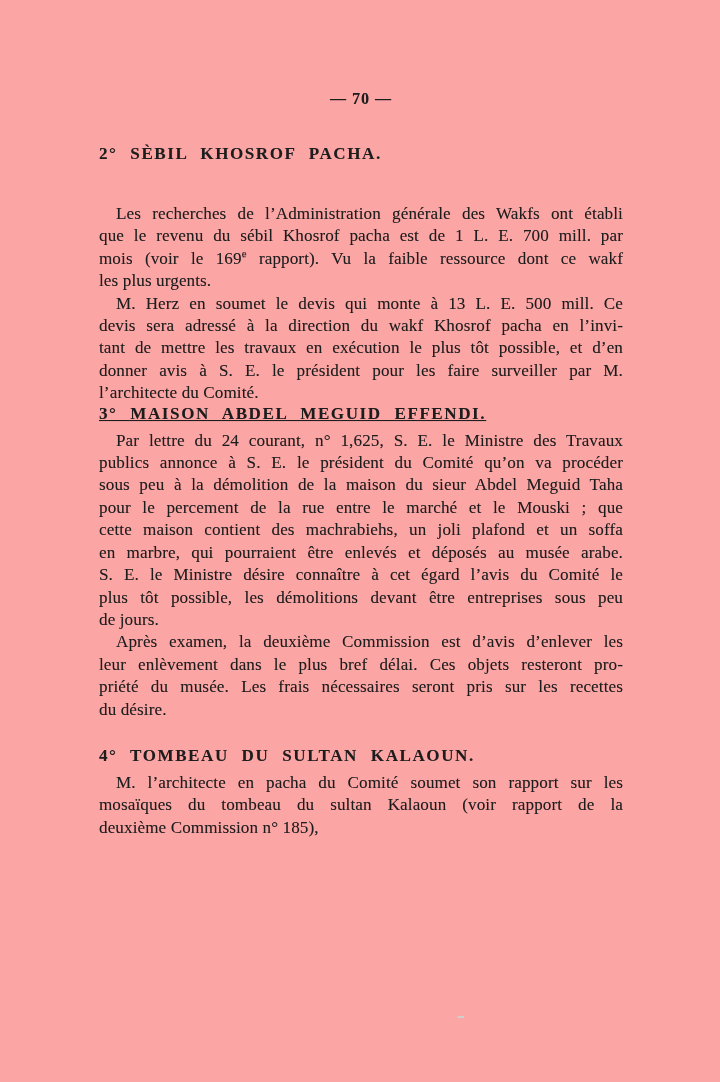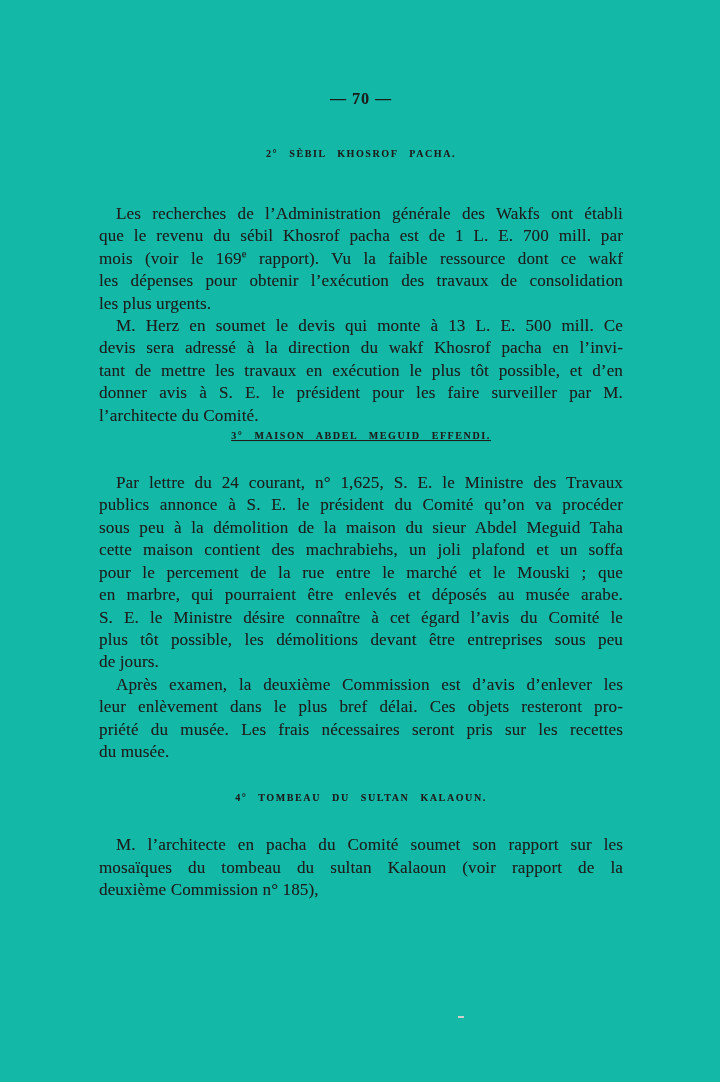--- a/index.html
+++ b/index.html
@@ -2,57 +2,56 @@
 <html lang="fr"><head>
 <meta charset="utf-8">
 <title>Scanned page — 70</title>
 <style>
   html, body { margin: 0; padding: 0; background: #e8e8e6; }
   .page {
     position: relative;
     width: 720px;
     height: 1082px;
     margin: 0 auto;
-    background: #14b8a6;
+    background: #fca5a5;
     color: #1d1d1d;
     font-family: "Liberation Serif", "DejaVu Serif", serif;
     overflow: hidden;
     text-shadow: 0.2px 0.2px 0 rgba(25,25,25,0.35);
   }
   .col {
     position: absolute;
     left: 99px;
     top: 0;
     width: 524px;
   }
   .pagenum {
     margin-top: 90px;
     text-align: center;
     font-size: 16px;
     font-weight: 700;
     letter-spacing: 1px;
   }
   .shead {
-    text-align: center;
-    font-size: 10px;
+    font-size: 17px;
     font-weight: 700;
     letter-spacing: 1.6px;
     word-spacing: 7px;
     line-height: 17px;
   }
   .h1m { margin-top: 37px; }
   .h2m { margin-top: 0; text-decoration: underline; }
   .h3m { margin-top: 26px; }
   .para {
     font-size: 17px;
     line-height: 22.4px;
     letter-spacing: 0.15px;
   }
   .p1m { margin-top: 41px; }
-  .pgap { margin-top: 28px; }
+  .pgap { margin-top: 8px; }
   .ln { text-align: justify; text-align-last: justify; }
   .ln.last { text-align-last: left; }
   .ln.ind { text-indent: 17px; }
   .sup { vertical-align: super; font-size: 11px; line-height: 0; }
   .speck {
     position: absolute;
     left: 458px;
     top: 1016px;
     width: 6px;
     height: 2px;
@@ -66,51 +65,50 @@
   <div class="col">
 
     <div class="pagenum">— 70 —</div>
 
     <div class="shead h1m">2° SÈBIL KHOSROF PACHA.</div>
 
     <div class="para p1m">
       <div class="ln ind">Les recherches de l’Administration générale des Wakfs ont établi</div>
       <div class="ln">que le revenu du sébil Khosrof pacha est de 1 L. E. 700 mill. par</div>
       <div class="ln"><span>mois (voir le 169</span><span class="sup">e</span><span> rapport). Vu la faible ressource dont ce wakf</span></div>
-      <div class="ln">les dépenses pour obtenir l’exécution des travaux de consolidation</div>
       <div class="ln last">les plus urgents.</div>
     </div>
 
     <div class="para">
       <div class="ln ind">M. Herz en soumet le devis qui monte à 13 L. E. 500 mill. Ce</div>
       <div class="ln">devis sera adressé à la direction du wakf Khosrof pacha en l’invi-</div>
       <div class="ln">tant de mettre les travaux en exécution le plus tôt possible, et d’en</div>
       <div class="ln">donner avis à S. E. le président pour les faire surveiller par M.</div>
       <div class="ln last">l’architecte du Comité.</div>
     </div>
 
     <div class="shead h2m">3° MAISON ABDEL MEGUID EFFENDI.</div>
 
     <div class="para pgap">
       <div class="ln ind">Par lettre du 24 courant, n° 1,625, S. E. le Ministre des Travaux</div>
       <div class="ln">publics annonce à S. E. le président du Comité qu’on va procéder</div>
       <div class="ln">sous peu à la démolition de la maison du sieur Abdel Meguid Taha</div>
+      <div class="ln">pour le percement de la rue entre le marché et le Mouski ; que</div>
       <div class="ln">cette maison contient des machrabiehs, un joli plafond et un soffa</div>
-      <div class="ln">pour le percement de la rue entre le marché et le Mouski ; que</div>
       <div class="ln">en marbre, qui pourraient être enlevés et déposés au musée arabe.</div>
       <div class="ln">S. E. le Ministre désire connaître à cet égard l’avis du Comité le</div>
       <div class="ln">plus tôt possible, les démolitions devant être entreprises sous peu</div>
       <div class="ln last">de jours.</div>
     </div>
 
     <div class="para">
       <div class="ln ind">Après examen, la deuxième Commission est d’avis d’enlever les</div>
       <div class="ln">leur enlèvement dans le plus bref délai. Ces objets resteront pro-</div>
       <div class="ln">priété du musée. Les frais nécessaires seront pris sur les recettes</div>
-      <div class="ln last">du musée.</div>
+      <div class="ln last">du désire.</div>
     </div>
 
     <div class="shead h3m">4° TOMBEAU DU SULTAN KALAOUN.</div>
 
     <div class="para pgap">
       <div class="ln ind">M. l’architecte en pacha du Comité soumet son rapport sur les</div>
       <div class="ln">mosaïques du tombeau du sultan Kalaoun (voir rapport de la</div>
       <div class="ln last">deuxième Commission n° 185),</div>
     </div>
 

